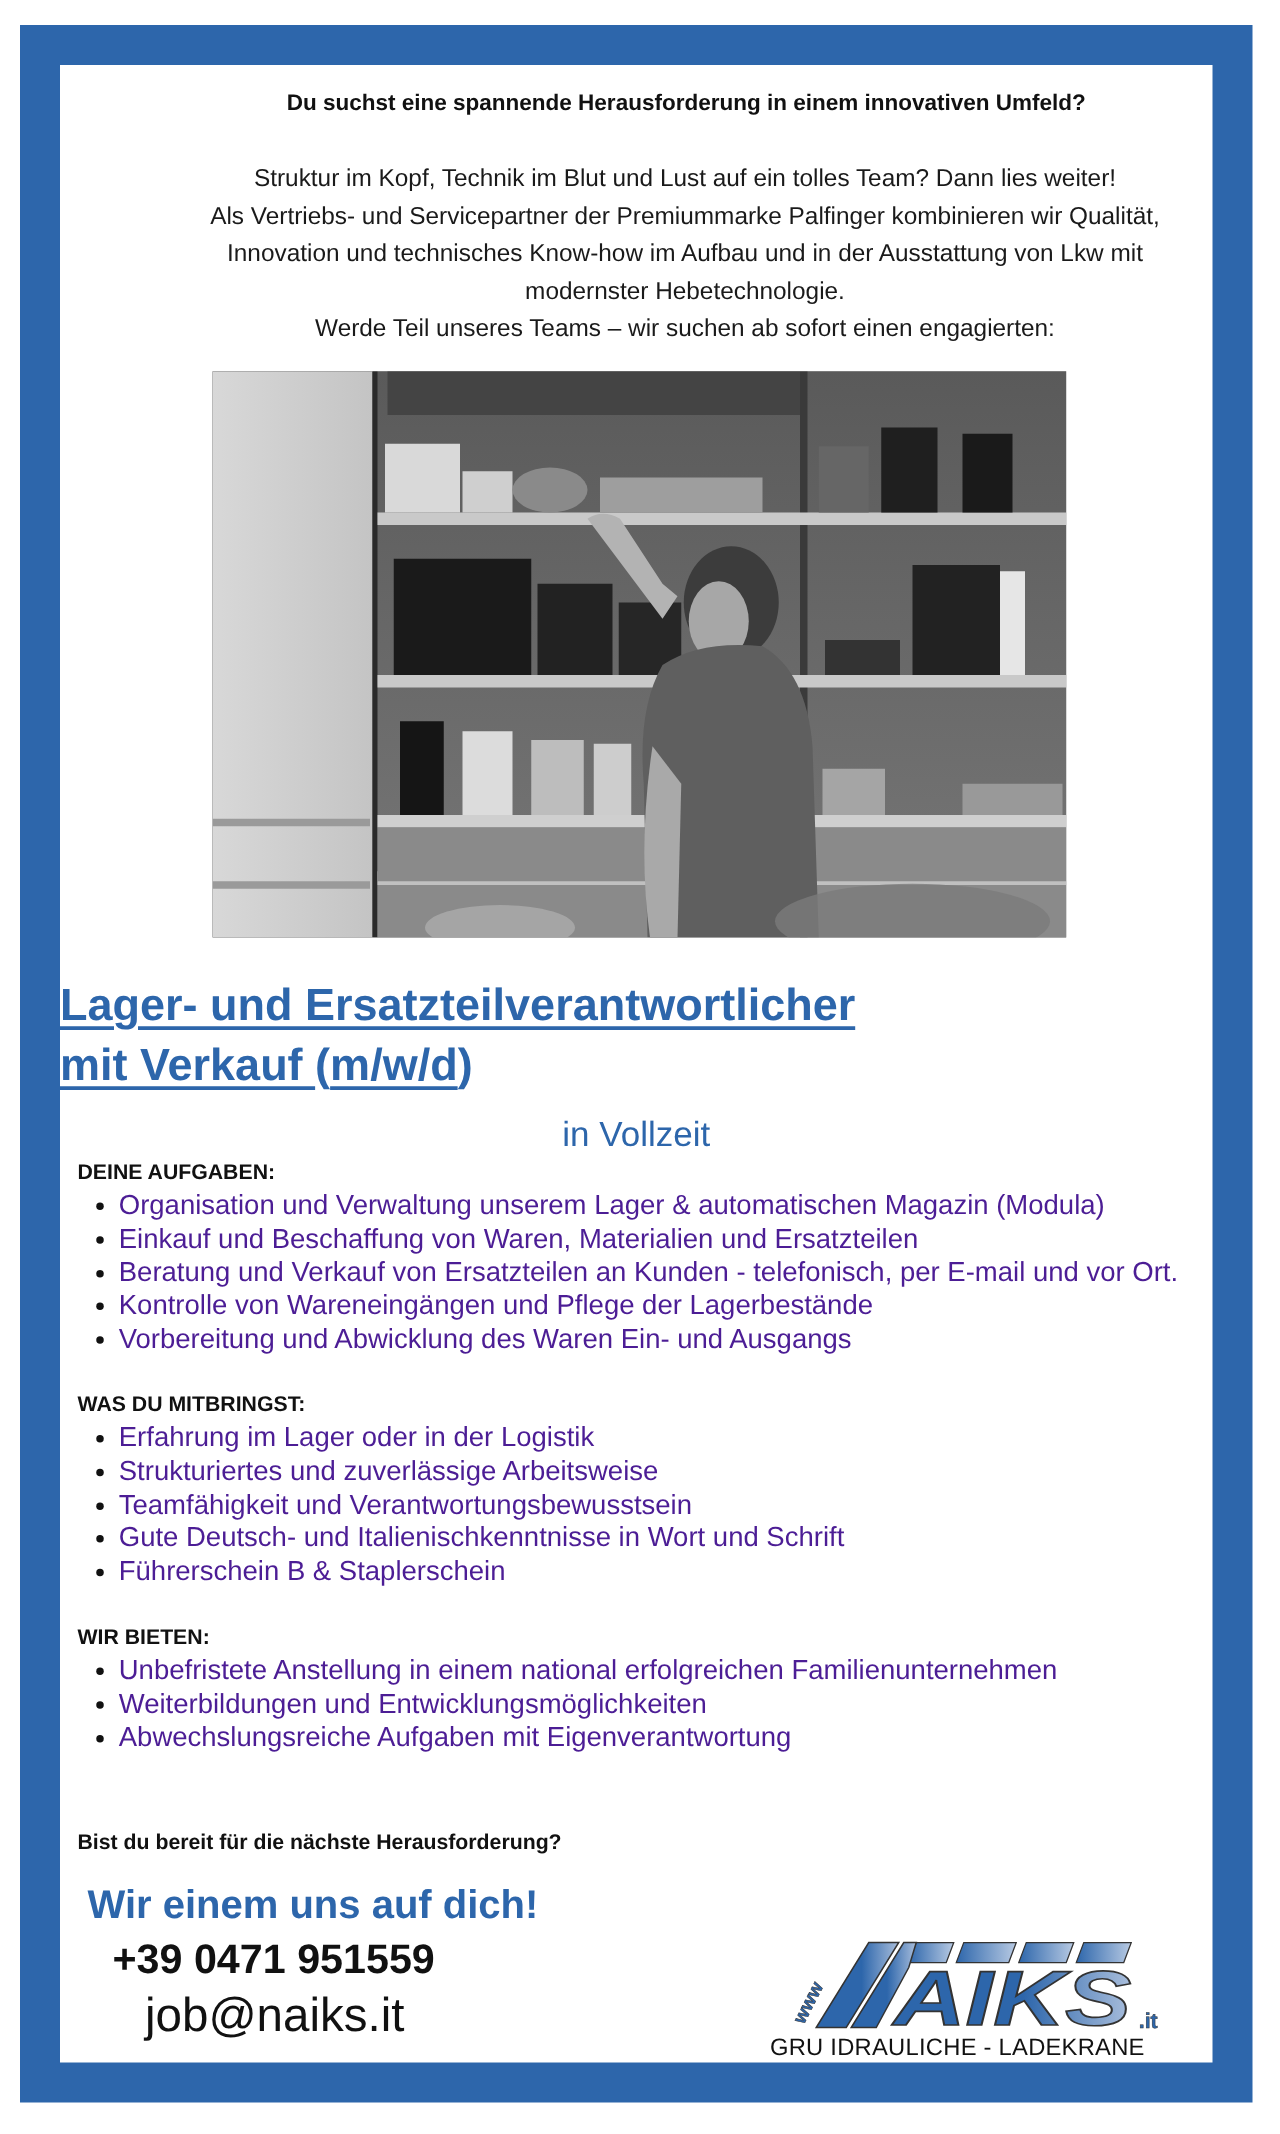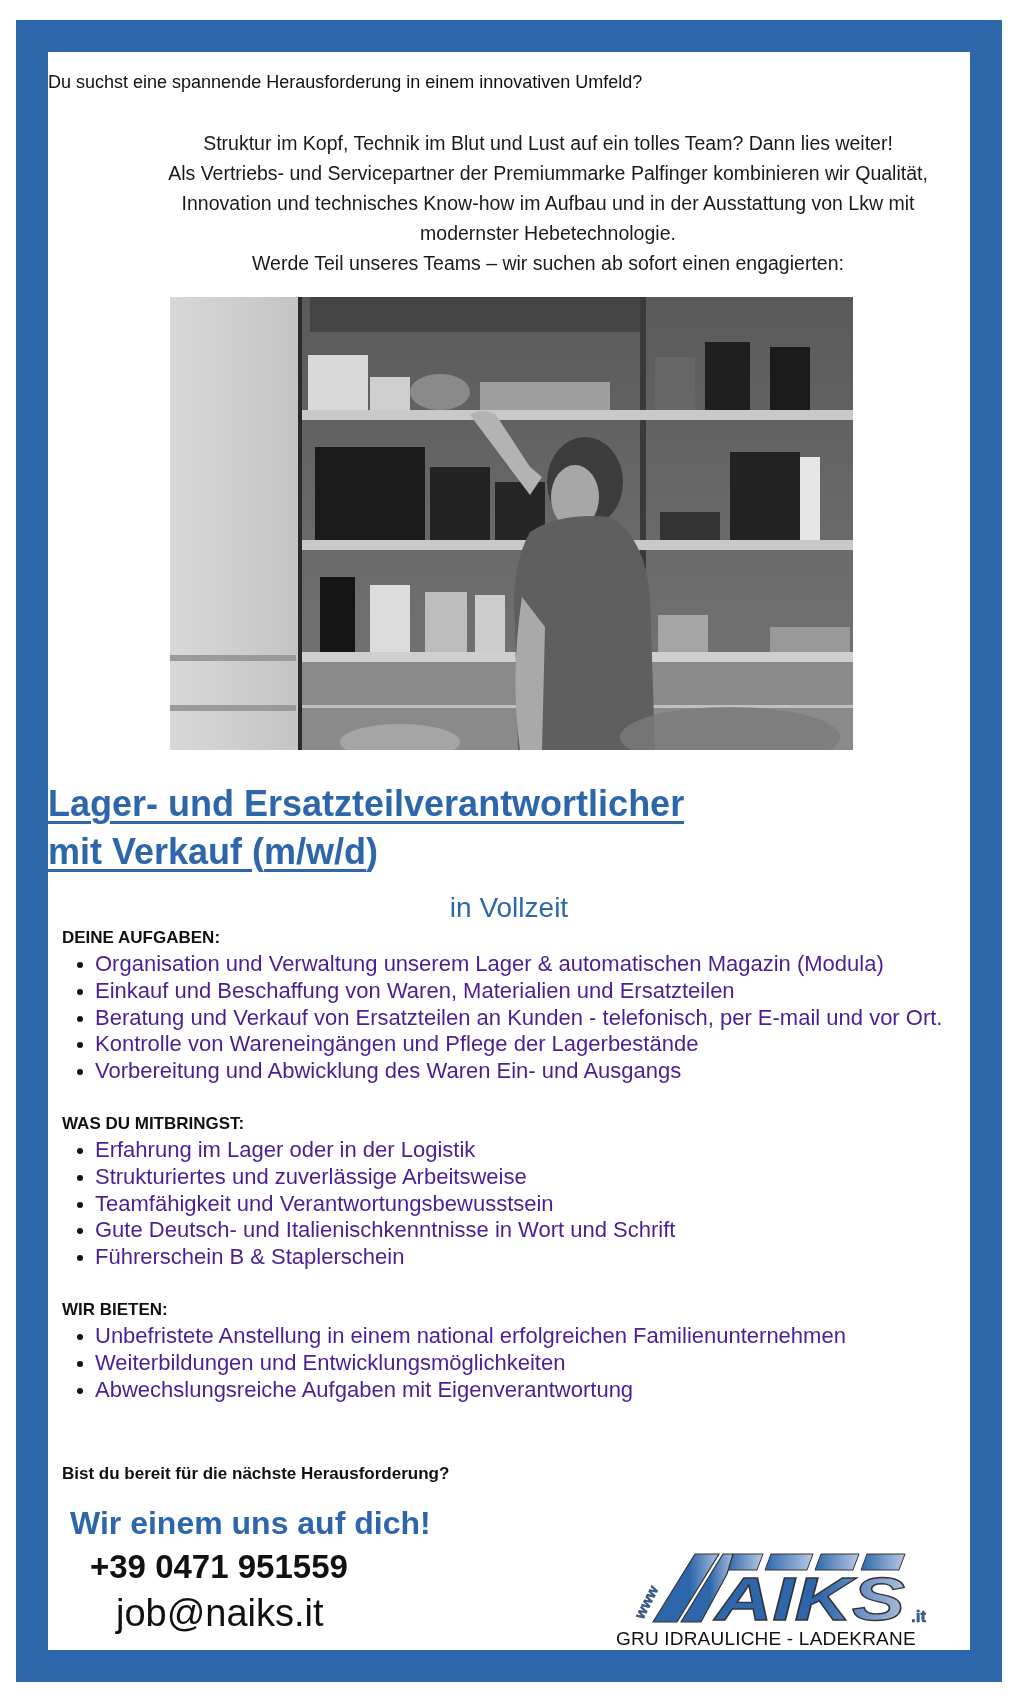--- a/index.html
+++ b/index.html
@@ -1,19 +1,19 @@
 <!DOCTYPE html>
 <html><head>
   <meta charset="utf-8">
   <style>
     html, body { margin: 0; padding: 0; background: #ffffff; }
     body { width: 1024px; height: 1707px; position: relative; overflow: hidden; font-family: "Liberation Sans", sans-serif; color: #111; }
     .frame { position: absolute; left: 16px; top: 20px; width: 986px; height: 1662px; background: #2D66AB; }
     .inner { position: absolute; left: 48px; top: 52px; width: 922px; height: 1598px; background: #ffffff; }
-    .intro-heading { position: absolute; left: 0; top: 18px; width: 922px; font-weight: normal; font-size: 18px; line-height: 24px; color: #111; }
+    .intro-heading { position: absolute; left: 0; top: 18px; width: 922px; text-align: center; font-weight: bold; font-size: 18px; line-height: 24px; color: #111; padding-left: 40px; }
     .intro-body { position: absolute; left: 0; top: 76px; width: 922px; text-align: center; font-size: 19.5px; line-height: 30px; color: #1a1a1a; margin-left: 39px; }
     .intro-body div { white-space: nowrap; }
     .photo { position: absolute; left: 122px; top: 245px; width: 683px; height: 453px; overflow: hidden; background: #6f6f6f; }
     .photo svg { display: block; }
     .title { position: absolute; left: 0; top: 728px; width: 1004px; color: #2D66AB; font-weight: bold; font-size: 36px; line-height: 48px; }
     .title span { text-decoration: underline; text-decoration-thickness: 3px; text-underline-offset: 5px; }
     .subtitle { position: absolute; left: 0; top: 838px; width: 922px; text-align: center; color: #2D66AB; font-size: 28px; line-height: 36px; }
     .section { position: absolute; left: 14px; width: 880px; }
     .section h3 { margin: 0; font-size: 17px; font-weight: bold; line-height: 22px; color: #111; }
     .section ul { margin: 2px 0 0 0; padding: 0; list-style: none; }

